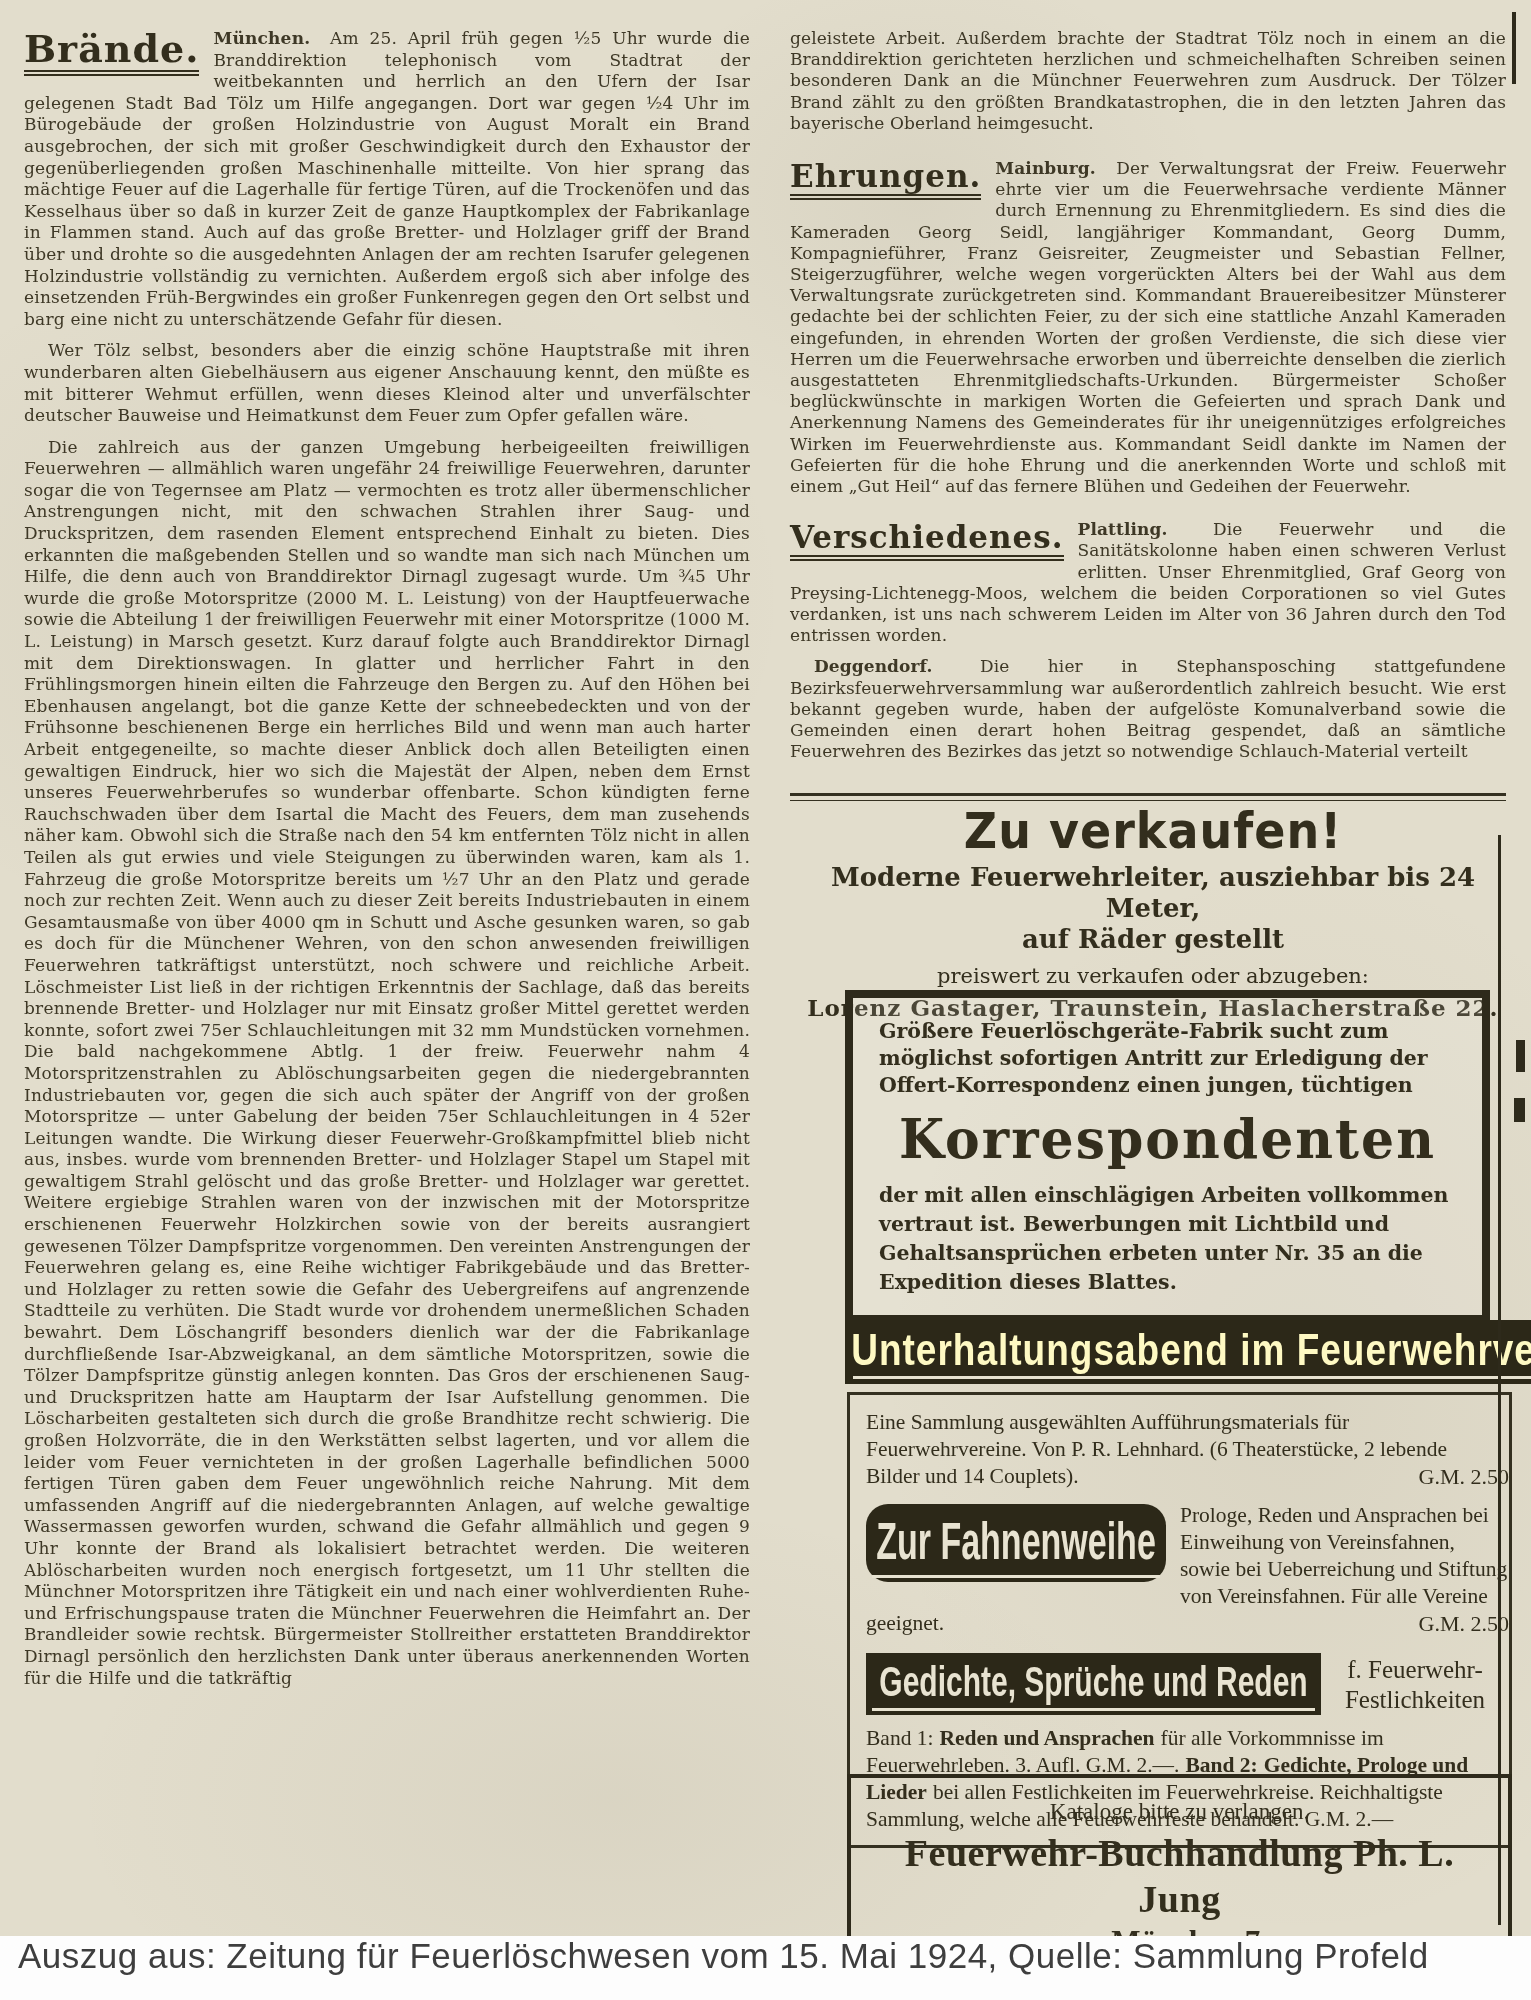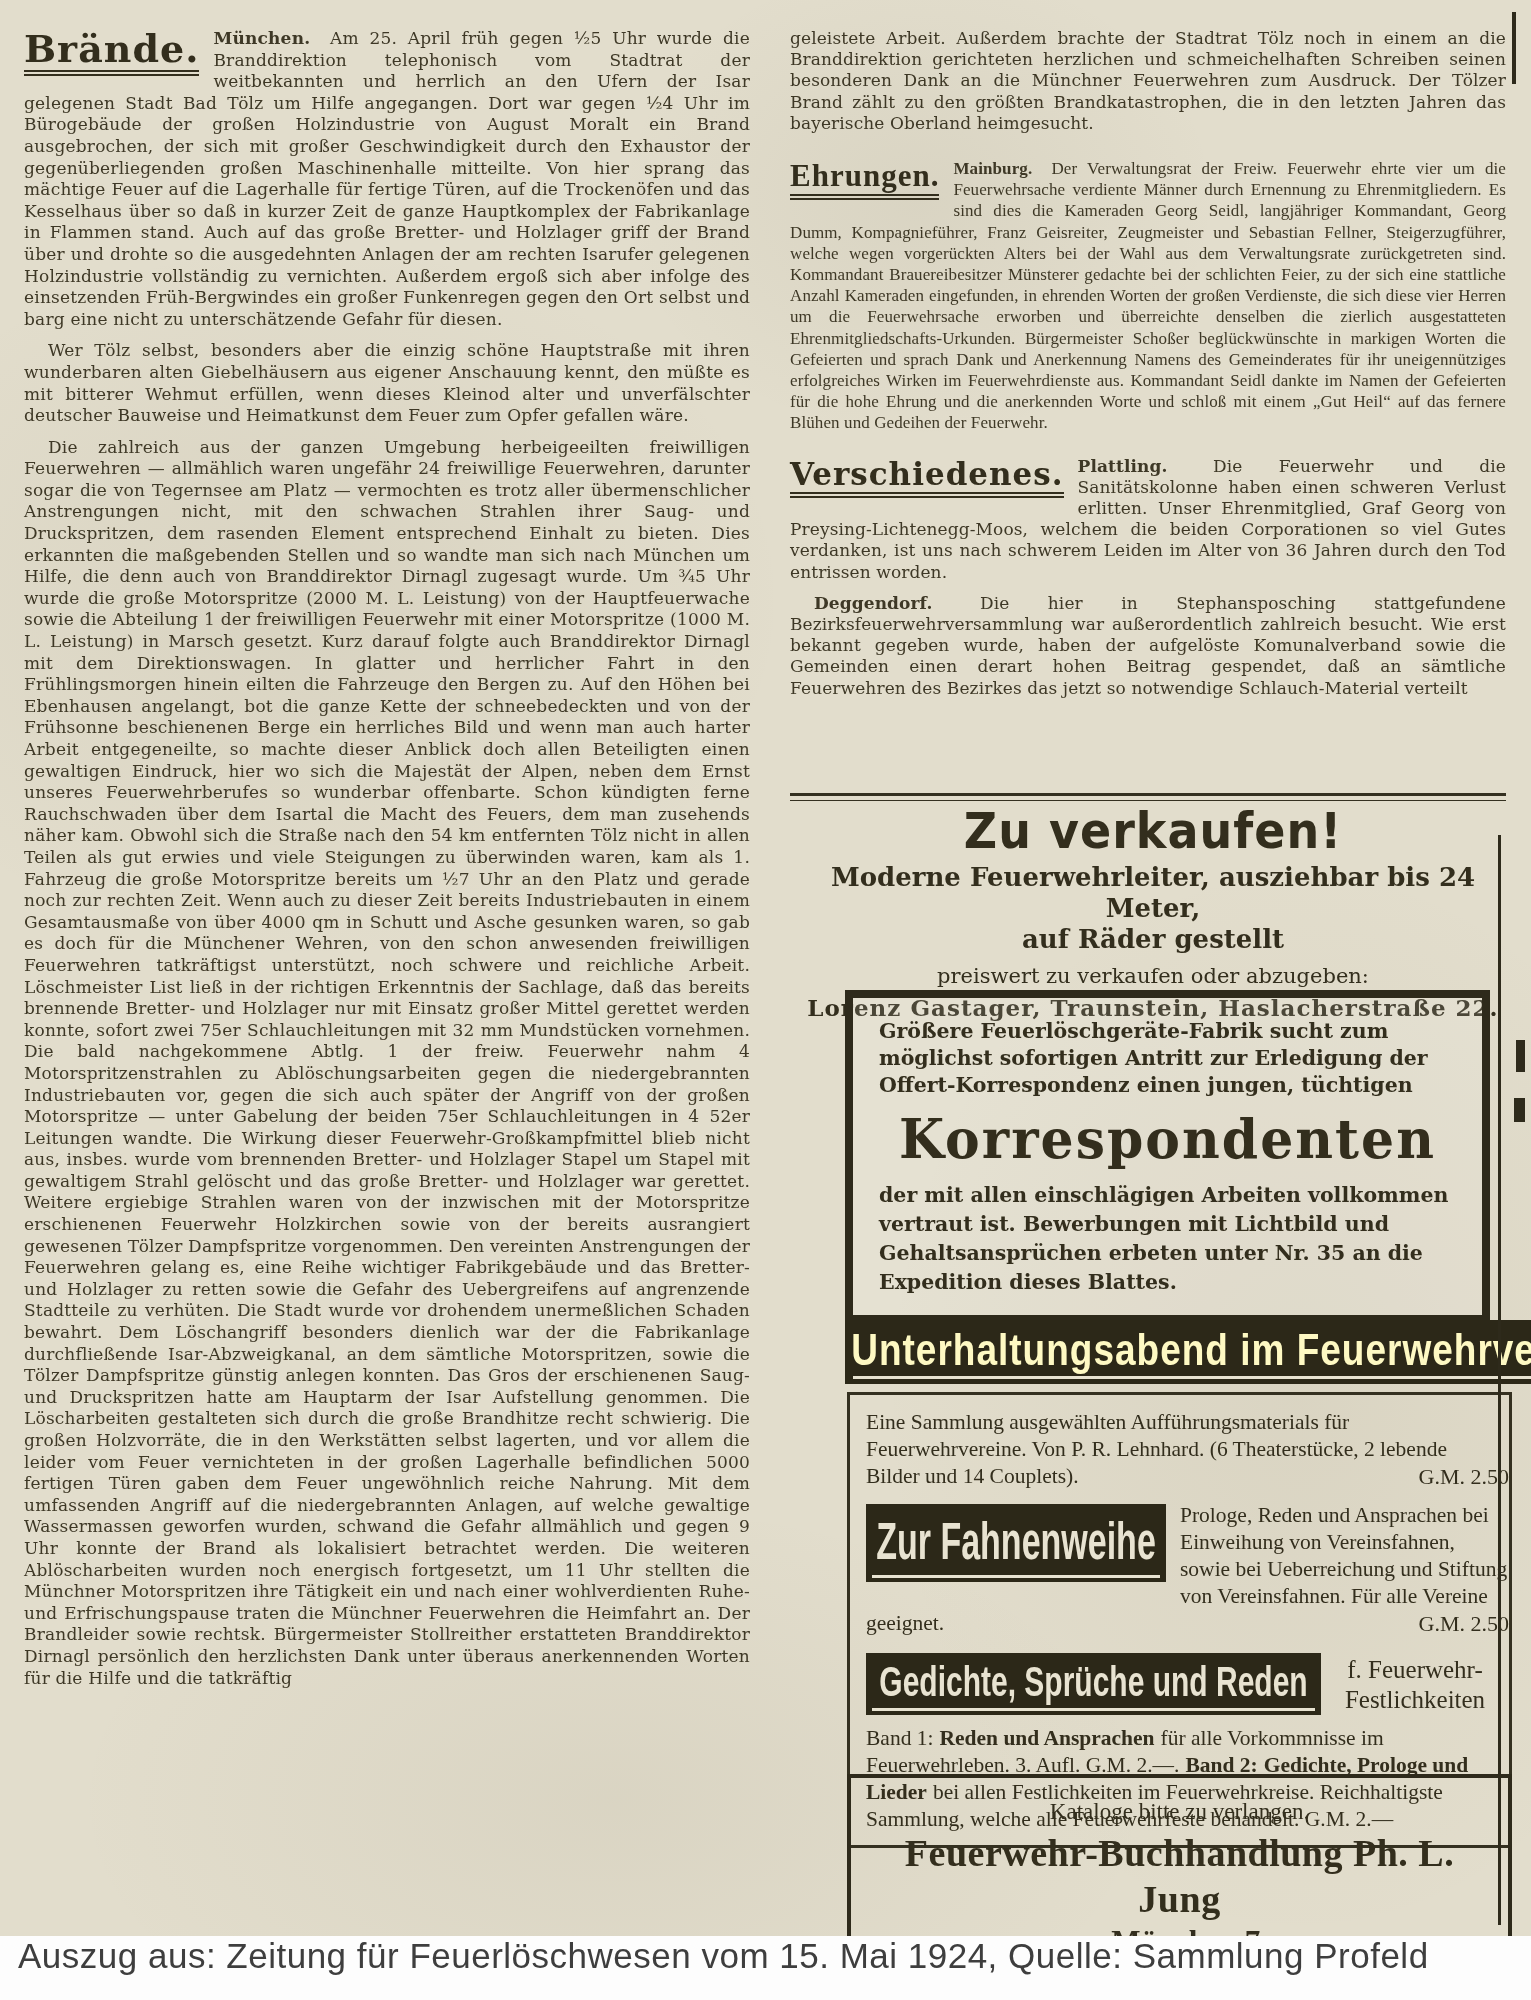--- a/index.html
+++ b/index.html
@@ -87,21 +87,21 @@
     border:3px solid #343020;
     padding:14px 0 12px 16px;
     font-family:"Liberation Serif",serif;
     color:#332e1d;
   }
   .lehnhard{position:relative;font-size:21.5px;line-height:27px;text-align:left;padding-right:4px;}
   .lehnhard .price{position:absolute;right:0;bottom:0;font-size:22px;}
   .fahnenweihe{position:relative;margin-top:12px;font-size:21.5px;line-height:27px;text-align:left;min-height:84px;}
   .fw-label{
     float:left;width:300px;height:78px;margin:2px 14px 2px 0;
-    font-size:34px;line-height:66px;transform-origin:center;letter-spacing:0px;
+    font-size:34px;line-height:66px;transform-origin:center;letter-spacing:0px;border-radius:22px;
   }
   .fw-label .stretch{display:inline-block;transform:scaleY(1.5);line-height:74px;}
   .fahnenweihe .price{position:absolute;right:0;bottom:0;font-size:22px;}
   .gedichte{margin-top:16px;}
   .gd-head{display:flex;align-items:flex-start;}
   .gd-label{
     flex:0 0 auto;width:455px;height:62px;font-size:30px;
   }
   .gd-label .stretch{display:inline-block;transform:scaleY(1.4);line-height:58px;}
   .gd-right{flex:1 1 auto;text-align:center;font-size:25px;line-height:30px;padding-top:2px;}
@@ -146,21 +146,21 @@
       <span class="lead">München.</span>
       <span>Am 25. April früh gegen ½5 Uhr wurde die Branddirektion telephonisch vom Stadtrat der weitbekannten und herrlich an den Ufern der Isar gelegenen Stadt Bad Tölz um Hilfe angegangen. Dort war gegen ½4 Uhr im Bürogebäude der großen Holzindustrie von August Moralt ein Brand ausgebrochen, der sich mit großer Geschwindigkeit durch den Exhaustor der gegenüberliegenden großen Maschinenhalle mitteilte. Von hier sprang das mächtige Feuer auf die Lagerhalle für fertige Türen, auf die Trockenöfen und das Kesselhaus über so daß in kurzer Zeit de ganze Hauptkomplex der Fabrikanlage in Flammen stand. Auch auf das große Bretter- und Holzlager griff der Brand über und drohte so die ausgedehnten Anlagen der am rechten Isarufer gelegenen Holzindustrie vollständig zu vernichten. Außerdem ergoß sich aber infolge des einsetzenden Früh-Bergwindes ein großer Funkenregen gegen den Ort selbst und barg eine nicht zu unterschätzende Gefahr für diesen.</span>
     </div>
     <div class="para indent">Wer Tölz selbst, besonders aber die einzig schöne Hauptstraße mit ihren wunderbaren alten Giebelhäusern aus eigener Anschauung kennt, den müßte es mit bitterer Wehmut erfüllen, wenn dieses Kleinod alter und unverfälschter deutscher Bauweise und Heimatkunst dem Feuer zum Opfer gefallen wäre.</div>
     <div class="para indent">Die zahlreich aus der ganzen Umgebung herbeigeeilten freiwilligen Feuerwehren — allmählich waren ungefähr 24 freiwillige Feuerwehren, darunter sogar die von Tegernsee am Platz — vermochten es trotz aller übermenschlicher Anstrengungen nicht, mit den schwachen Strahlen ihrer Saug- und Druckspritzen, dem rasenden Element entsprechend Einhalt zu bieten. Dies erkannten die maßgebenden Stellen und so wandte man sich nach München um Hilfe, die denn auch von Branddirektor Dirnagl zugesagt wurde. Um ¾5 Uhr wurde die große Motorspritze (2000 M. L. Leistung) von der Hauptfeuerwache sowie die Abteilung 1 der freiwilligen Feuerwehr mit einer Motorspritze (1000 M. L. Leistung) in Marsch gesetzt. Kurz darauf folgte auch Branddirektor Dirnagl mit dem Direktionswagen. In glatter und herrlicher Fahrt in den Frühlingsmorgen hinein eilten die Fahrzeuge den Bergen zu. Auf den Höhen bei Ebenhausen angelangt, bot die ganze Kette der schneebedeckten und von der Frühsonne beschienenen Berge ein herrliches Bild und wenn man auch harter Arbeit entgegeneilte, so machte dieser Anblick doch allen Beteiligten einen gewaltigen Eindruck, hier wo sich die Majestät der Alpen, neben dem Ernst unseres Feuerwehrberufes so wunderbar offenbarte. Schon kündigten ferne Rauchschwaden über dem Isartal die Macht des Feuers, dem man zusehends näher kam. Obwohl sich die Straße nach den 54 km entfernten Tölz nicht in allen Teilen als gut erwies und viele Steigungen zu überwinden waren, kam als 1. Fahrzeug die große Motorspritze bereits um ½7 Uhr an den Platz und gerade noch zur rechten Zeit. Wenn auch zu dieser Zeit bereits Industriebauten in einem Gesamtausmaße von über 4000 qm in Schutt und Asche gesunken waren, so gab es doch für die Münchener Wehren, von den schon anwesenden freiwilligen Feuerwehren tatkräftigst unterstützt, noch schwere und reichliche Arbeit. Löschmeister List ließ in der richtigen Erkenntnis der Sachlage, daß das bereits brennende Bretter- und Holzlager nur mit Einsatz großer Mittel gerettet werden konnte, sofort zwei 75er Schlauchleitungen mit 32 mm Mundstücken vornehmen. Die bald nachgekommene Abtlg. 1 der freiw. Feuerwehr nahm 4 Motorspritzenstrahlen zu Ablöschungsarbeiten gegen die niedergebrannten Industriebauten vor, gegen die sich auch später der Angriff von der großen Motorspritze — unter Gabelung der beiden 75er Schlauchleitungen in 4 52er Leitungen wandte. Die Wirkung dieser Feuerwehr-Großkampfmittel blieb nicht aus, insbes. wurde vom brennenden Bretter- und Holzlager Stapel um Stapel mit gewaltigem Strahl gelöscht und das große Bretter- und Holzlager war gerettet. Weitere ergiebige Strahlen waren von der inzwischen mit der Motorspritze erschienenen Feuerwehr Holzkirchen sowie von der bereits ausrangiert gewesenen Tölzer Dampfspritze vorgenommen. Den vereinten Anstrengungen der Feuerwehren gelang es, eine Reihe wichtiger Fabrikgebäude und das Bretter- und Holzlager zu retten sowie die Gefahr des Uebergreifens auf angrenzende Stadtteile zu verhüten. Die Stadt wurde vor drohendem unermeßlichen Schaden bewahrt. Dem Löschangriff besonders dienlich war der die Fabrikanlage durchfließende Isar-Abzweigkanal, an dem sämtliche Motorspritzen, sowie die Tölzer Dampfspritze günstig anlegen konnten. Das Gros der erschienenen Saug- und Druckspritzen hatte am Hauptarm der Isar Aufstellung genommen. Die Löscharbeiten gestalteten sich durch die große Brandhitze recht schwierig. Die großen Holzvorräte, die in den Werkstätten selbst lagerten, und vor allem die leider vom Feuer vernichteten in der großen Lagerhalle befindlichen 5000 fertigen Türen gaben dem Feuer ungewöhnlich reiche Nahrung. Mit dem umfassenden Angriff auf die niedergebrannten Anlagen, auf welche gewaltige Wassermassen geworfen wurden, schwand die Gefahr allmählich und gegen 9 Uhr konnte der Brand als lokalisiert betrachtet werden. Die weiteren Ablöscharbeiten wurden noch energisch fortgesetzt, um 11 Uhr stellten die Münchner Motorspritzen ihre Tätigkeit ein und nach einer wohlverdienten Ruhe- und Erfrischungspause traten die Münchner Feuerwehren die Heimfahrt an. Der Brandleider sowie rechtsk. Bürgermeister Stollreither erstatteten Branddirektor Dirnagl persönlich den herzlichsten Dank unter überaus anerkennenden Worten für die Hilfe und die tatkräftig</div>
   </div>
 
   <div class="col col-right">
     <div class="para">geleistete Arbeit. Außerdem brachte der Stadtrat Tölz noch in einem an die Branddirektion gerichteten herzlichen und schmeichelhaften Schreiben seinen besonderen Dank an die Münchner Feuerwehren zum Ausdruck. Der Tölzer Brand zählt zu den größten Brandkatastrophen, die in den letzten Jahren das bayerische Oberland heimgesucht.</div>
 
-    <div class="para" style="margin-top:24px;font-family:Liberation Serif, serif;">
+    <div class="para" style="margin-top:24px;">
       <span class="section-head small">Ehrungen.</span>
       <span class="lead">Mainburg.</span>
       <span>Der Verwaltungsrat der Freiw. Feuerwehr ehrte vier um die Feuerwehrsache verdiente Männer durch Ernennung zu Ehrenmitgliedern. Es sind dies die Kameraden Georg Seidl, langjähriger Kommandant, Georg Dumm, Kompagnieführer, Franz Geisreiter, Zeugmeister und Sebastian Fellner, Steigerzugführer, welche wegen vorgerückten Alters bei der Wahl aus dem Verwaltungsrate zurückgetreten sind. Kommandant Brauereibesitzer Münsterer gedachte bei der schlichten Feier, zu der sich eine stattliche Anzahl Kameraden eingefunden, in ehrenden Worten der großen Verdienste, die sich diese vier Herren um die Feuerwehrsache erworben und überreichte denselben die zierlich ausgestatteten Ehrenmitgliedschafts-Urkunden. Bürgermeister Schoßer beglückwünschte in markigen Worten die Gefeierten und sprach Dank und Anerkennung Namens des Gemeinderates für ihr uneigennütziges erfolgreiches Wirken im Feuerwehrdienste aus. Kommandant Seidl dankte im Namen der Gefeierten für die hohe Ehrung und die anerkennden Worte und schloß mit einem „Gut Heil“ auf das fernere Blühen und Gedeihen der Feuerwehr.</span>
     </div>
 
     <div class="para" style="margin-top:22px;">
       <span class="section-head small">Verschiedenes.</span>
       <span class="lead">Plattling.</span>
       <span>Die Feuerwehr und die Sanitätskolonne haben einen schweren Verlust erlitten. Unser Ehrenmitglied, Graf Georg von Preysing-Lichtenegg-Moos, welchem die beiden Corporationen so viel Gutes verdanken, ist uns nach schwerem Leiden im Alter von 36 Jahren durch den Tod entrissen worden.</span>
     </div>

